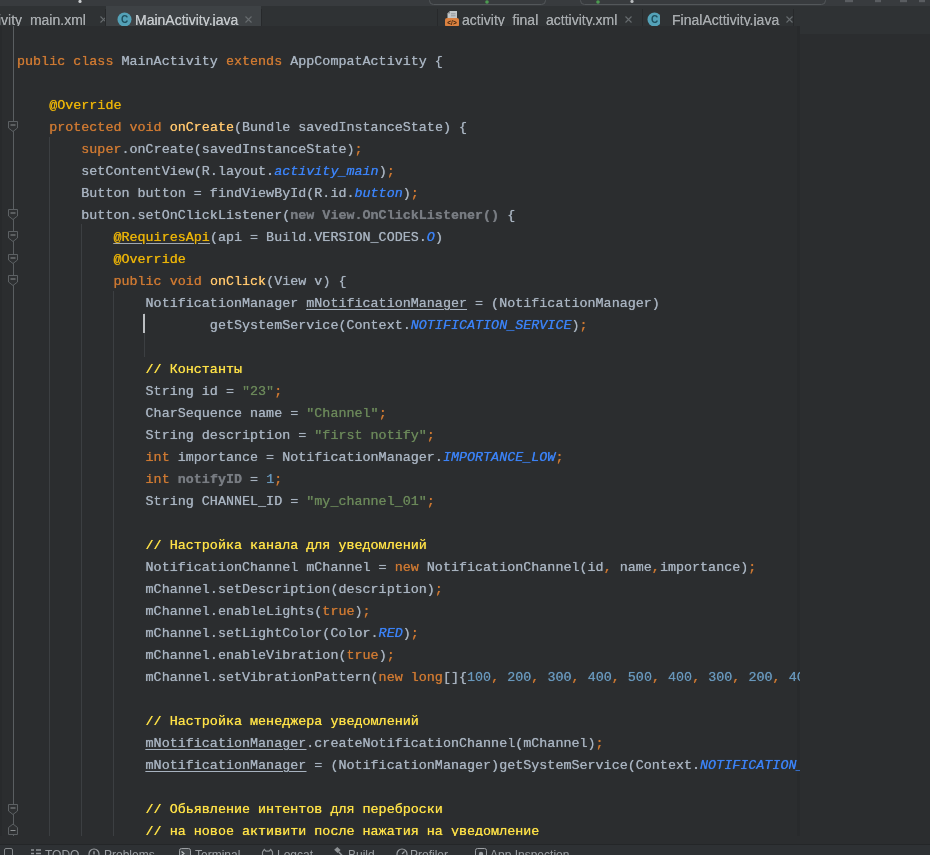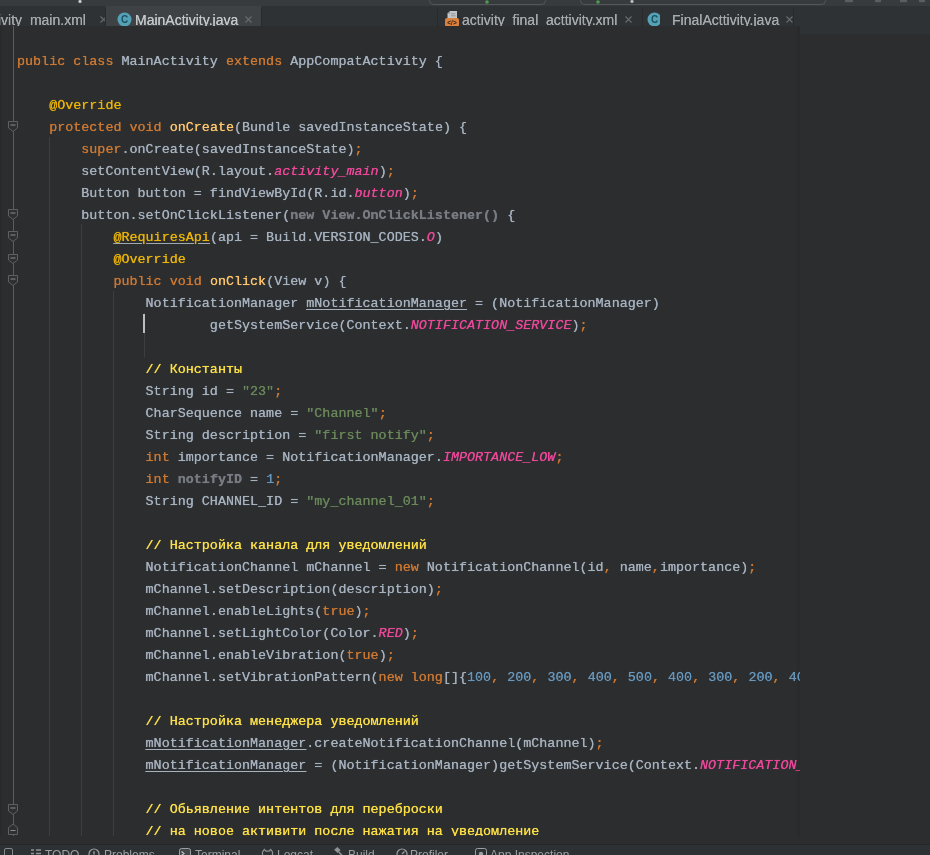--- a/index.html
+++ b/index.html
@@ -16,21 +16,21 @@
   #marginguide{position:absolute;left:819px;top:0;width:1px;height:810px;background:#3D4043;}
   #foldline{position:absolute;left:13px;top:0px;width:1px;height:810px;background:#5A5E61;}
   #caret{position:absolute;left:143px;top:288px;width:2px;height:19px;background:#BBBEC1;}
   pre{margin:0;position:absolute;left:17px;top:25px;font-family:"Liberation Mono",monospace;font-size:13.4px;line-height:22px;color:#A7B2BF;white-space:pre;text-shadow:0 0 0.7px currentColor;}
   .k{color:#CC7832;}
   .a{color:#eab308;}
   .m{color:#FFC66D;}
   .s{color:#6A8759;}
   .n{color:#6897BB;}
   .c{color:#fde047;}
-  .f{color:#ec4899;font-style:italic;}
+  .f{color:#3b82f6;font-style:italic;}
   .d{color:#787C82;font-weight:bold;}
   .u{text-decoration:underline;text-underline-offset:2px;}
   .a.u{text-decoration-color:#A0A8B0;}
   .fold{position:absolute;left:7px;}
   #statusbar{position:absolute;left:0;top:844px;width:930px;height:11px;background:#2E3134;border-top:1px solid #242628;box-sizing:border-box;overflow:hidden;}
   .sbitem{position:absolute;top:3px;font-size:12px;color:#9CA0A4;}
 </style></head>
 <body>
 <div id="toolbar">
 <svg width="930" height="6" style="position:absolute;top:0;left:0">

